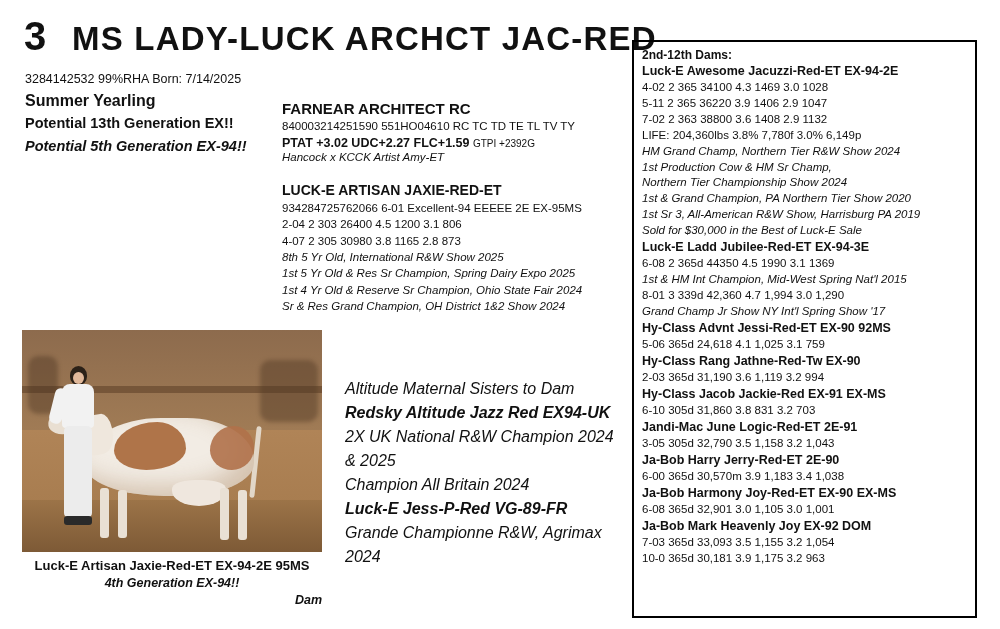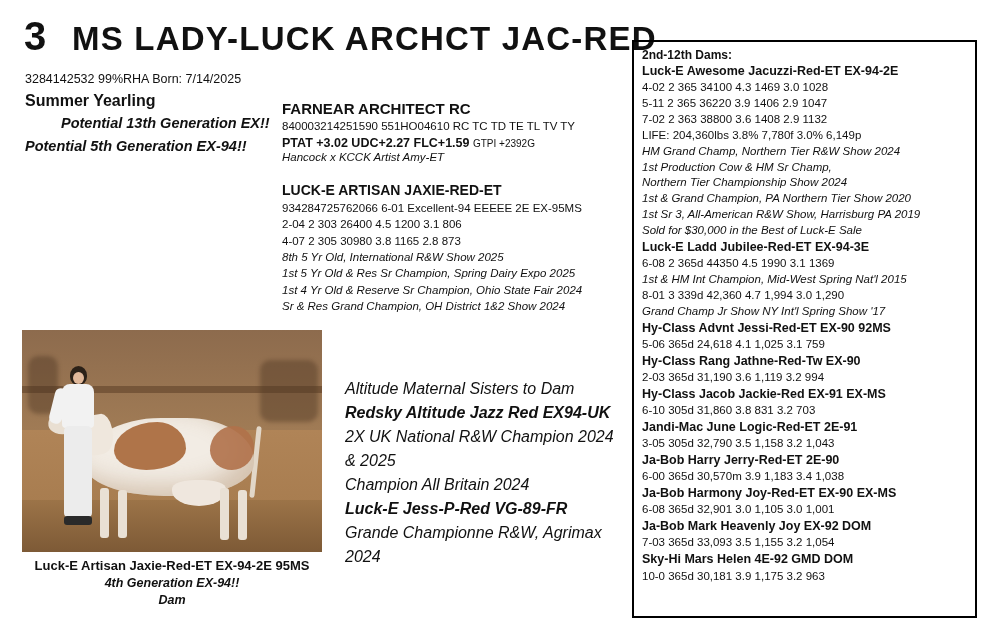--- a/index.html
+++ b/index.html
@@ -52,22 +52,20 @@
     top: 92px;
     font-size: 16px;
     font-weight: bold;
   }
   .potential1 {
     position: absolute;
     left: 25px;
     top: 115px;
     font-size: 14.5px;
     font-weight: bold;
-    font-style: italic;
-    margin-left: 36px;
   }
   .potential2 {
     position: absolute;
     left: 25px;
     top: 138px;
     font-size: 14.5px;
     font-weight: bold;
     font-style: italic;
   }
 
@@ -337,21 +335,21 @@
     text-align: center;
     font-size: 12.5px;
     font-weight: bold;
     font-style: italic;
   }
   .photo-cap3 {
     position: absolute;
     left: 22px;
     top: 593px;
     width: 300px;
-    text-align: center;
+    text-align: right;
     font-size: 12.5px;
     font-weight: bold;
     font-style: italic;
   }
 
   
   .sisters {
     position: absolute;
     left: 345px;
     top: 377px;
@@ -532,18 +530,17 @@
       <div class="ped-name">Ja-Bob Harmony Joy-Red-ET EX-90 EX-MS</div>
       <div class="ped-data">6-08 365d 32,901 3.0 1,105 3.0 1,001</div>
     </div>
 
     <div>
       <div class="ped-name">Ja-Bob Mark Heavenly Joy EX-92 DOM</div>
       <div class="ped-data">7-03 365d 33,093 3.5 1,155 3.2 1,054</div>
     </div>
 
     <div>
-      <div class="ped-name">Sky-Hi Mars Helen 4E-92 GMD DOM</div>
       <div class="ped-data">10-0 365d 30,181 3.9 1,175 3.2 963</div>
     </div>
 
   </div>
 </div>
 
 </body></html>

